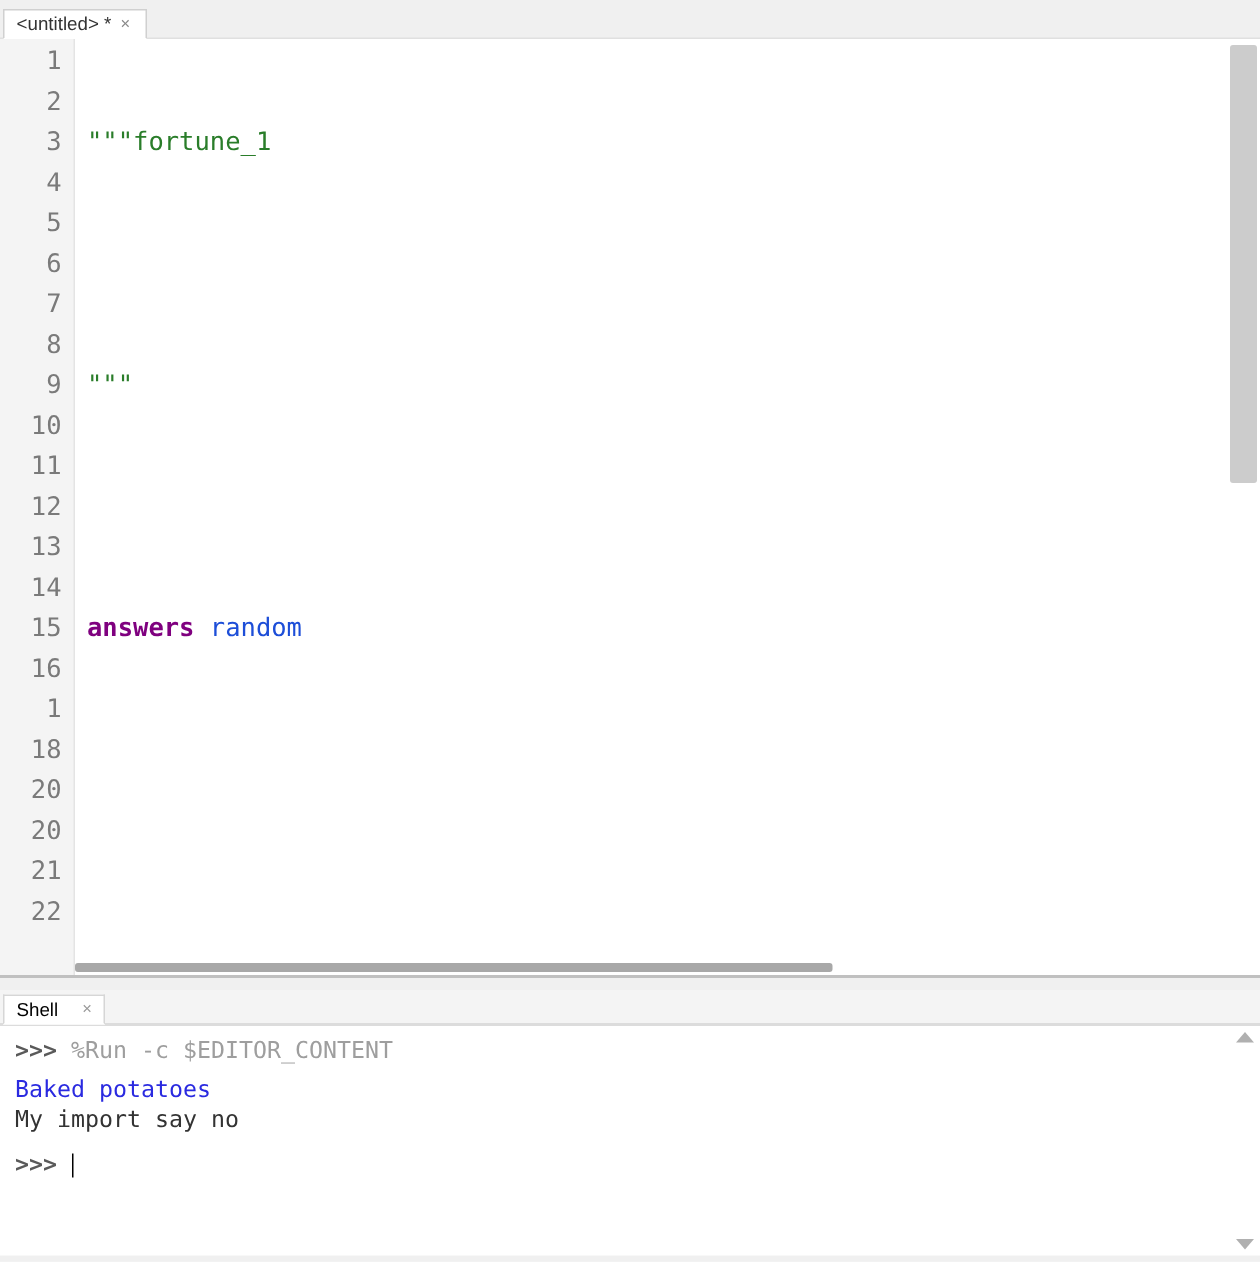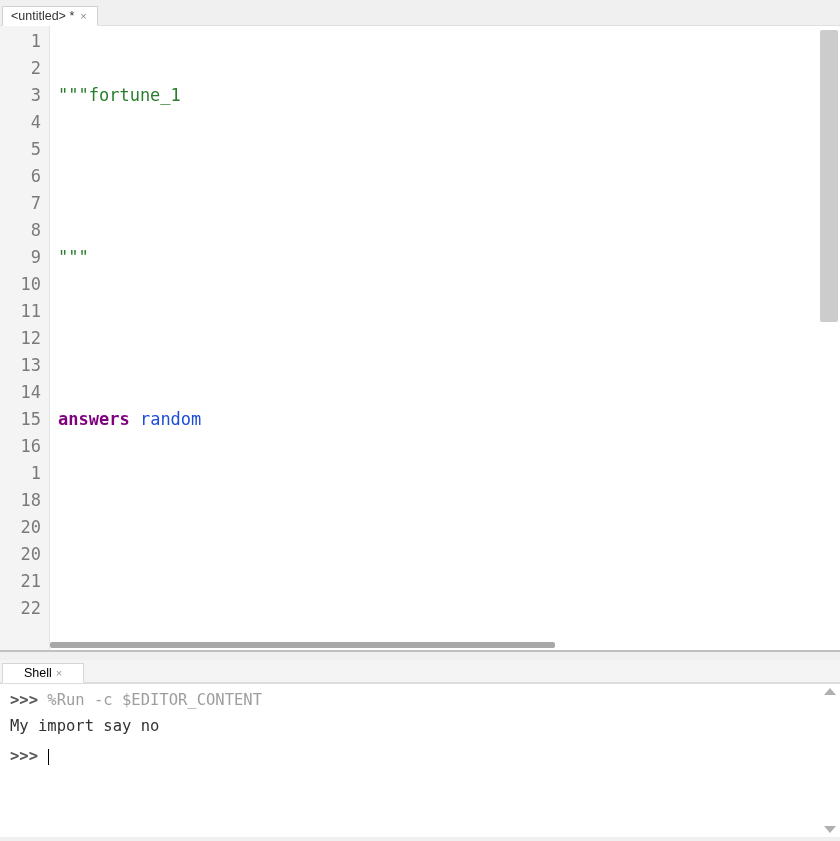--- a/index.html
+++ b/index.html
@@ -98,22 +98,22 @@
     height: 24px;
     background: #f4f4f4;
     border-bottom: 2px solid #dcdcdc;
     display: flex; align-items: flex-end;
     padding-left: 2px;
   }
   .shell-tab {
     background: #fff;
     border: 1px solid #d6d6d6;
     border-bottom: 1px solid #fff;
-    padding: 2px 21px; font-size: 12.5px;
-    display: inline-flex; align-items: center; gap: 4px;
+    padding: 2px 8px; font-size: 12.5px;
+    display: inline-flex; align-items: center; gap: 16px;
     position: relative; top: 1px;
   }
   .shell-tab .close-x { color: #999; font-size: 11px; cursor: pointer; }
 
   
   .shell {
     flex: 1;
     background: #fff;
     font-family: "Consolas", "Menlo", monospace;
     font-size: 15.5px;
@@ -218,20 +218,21 @@
     <span>Shell</span>
     <span class="close-x">×</span>
   </div>
 </div>
 
 <div class="shell">
   <div>
     <span class="prompt">&gt;&gt;&gt; </span><span class="magic">%Run -c $EDITOR_CONTENT</span>
   </div>
   <div style="height:6px;"></div>
+  <div class="userin"> Baked potatoes</div>
   <div> My import say no</div>
   <div style="height:10px;"></div>
   <div>
     <span class="prompt">&gt;&gt;&gt; </span><span class="cursor-bar"></span>
   </div>
   <div class="shell-vscroll-top"></div>
   <div class="shell-vscroll-bot"></div>
 </div>
 
 <div class="footer"></div>

